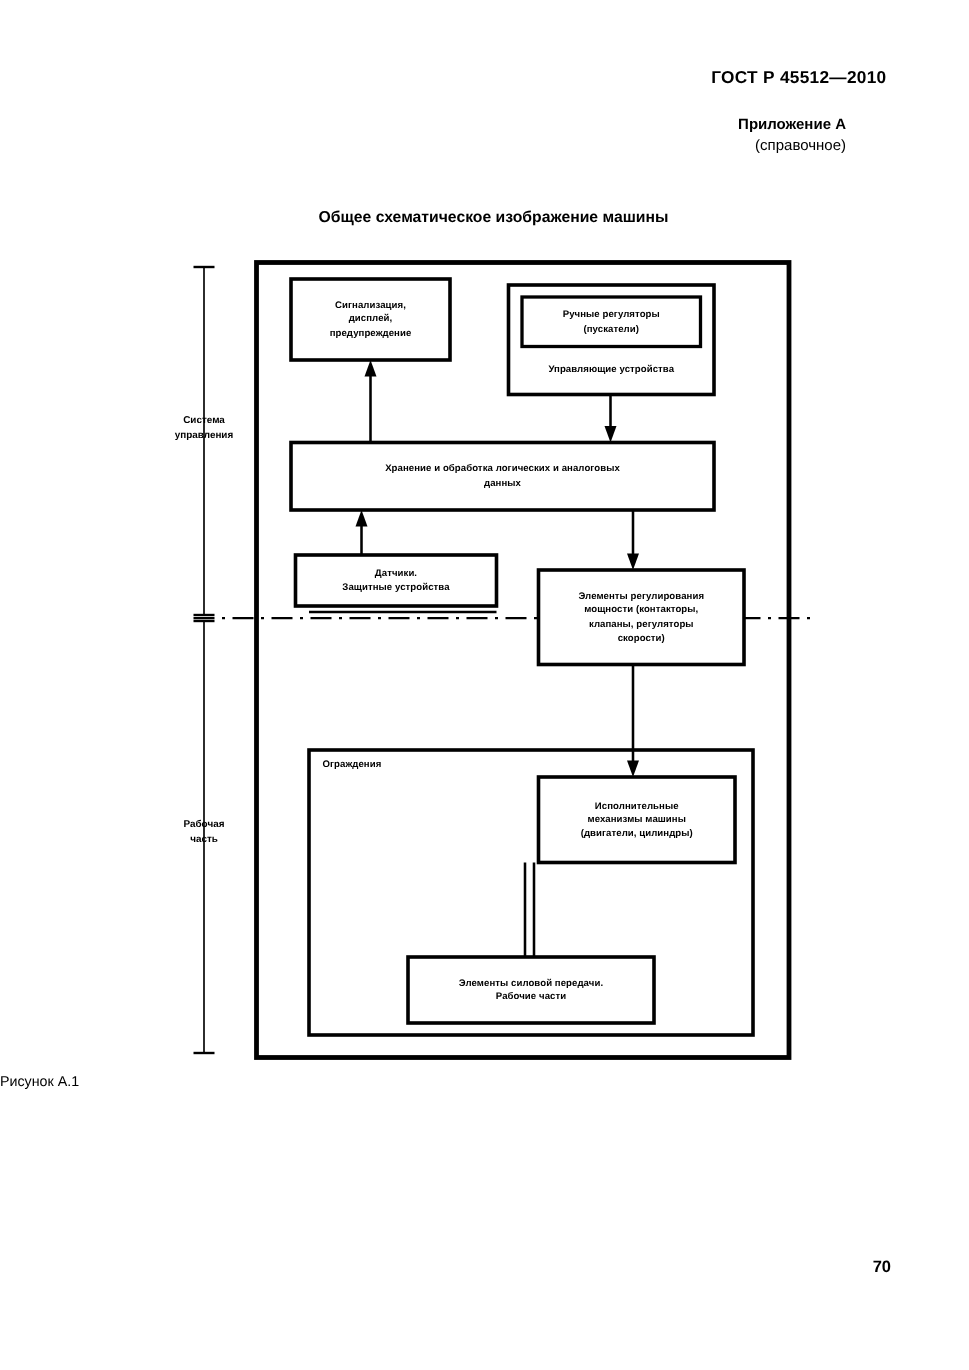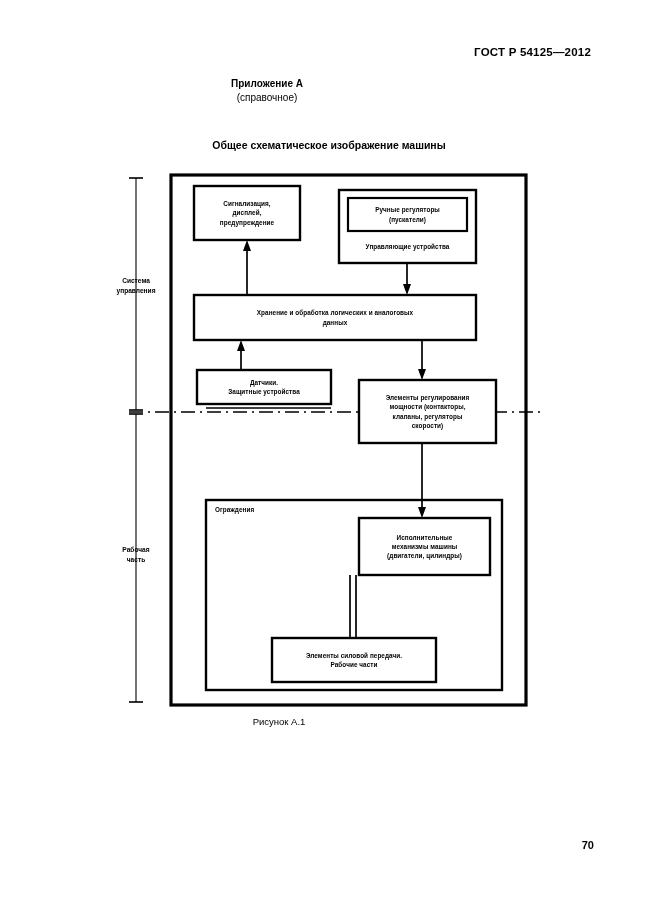--- a/index.html
+++ b/index.html
@@ -24,21 +24,21 @@
     font-size: 11.5px;
     font-weight: bold;
     letter-spacing: 0.2px;
     white-space: nowrap;
   }
   .appendix-block {
     position: absolute;
     top: 78px;
     left: 0;
     width: 564px;
-    text-align: center;
+    text-align: right;
     font-size: 10px;
   }
   .appendix-block .line1 {
     font-weight: bold;
     margin-left: -30px;
   }
   .appendix-block .line2 {
     margin-top: 3px;
     margin-left: -30px;
   }
@@ -50,21 +50,21 @@
     text-align: center;
     font-size: 10.5px;
     font-weight: bold;
     margin-left: 6px;
   }
   .figure-caption {
     position: absolute;
     top: 716px;
     left: 0;
     width: 558px;
-    text-align: center;
+    text-align: left;
     font-size: 9.5px;
   }
   .page-number {
     position: absolute;
     bottom: 62px;
     right: 52px;
     font-size: 11px;
     font-weight: bold;
   }
 
@@ -102,21 +102,21 @@
     position: absolute;
     text-align: center;
     font-weight: bold;
     font-size: 6.6px;
     line-height: 1.45;
   }
 </style>
 </head>
 <body>
 
-<div class="doc-header">ГОСТ Р 54125—2012</div>
+<div class="doc-header">ГОСТ Р 45512—2010</div>
 
 <div class="appendix-block">
   <div class="line1">Приложение А</div>
   <div class="line2">(справочное)</div>
 </div>
 
 <div class="figure-title">Общее схематическое изображение машины</div>
 
 <div class="diagram">
 

